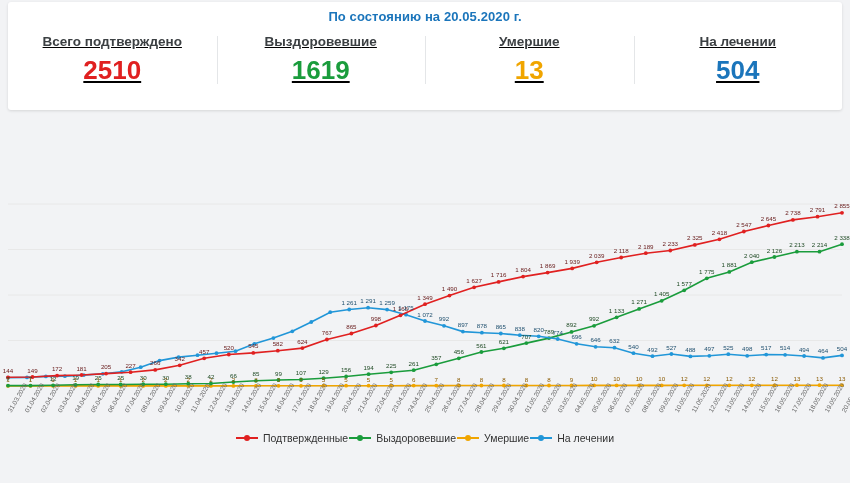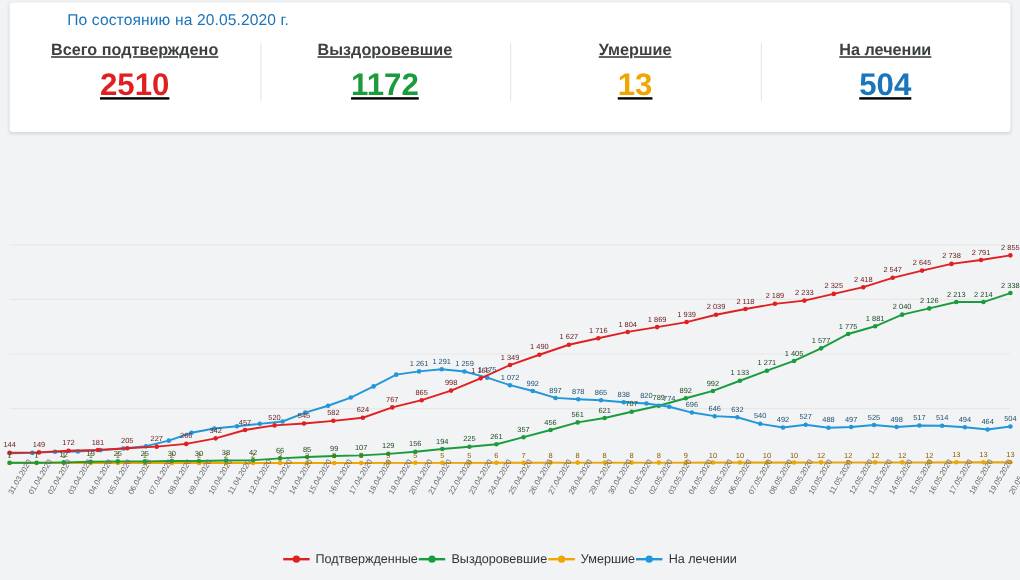--- a/index.html
+++ b/index.html
@@ -21,26 +21,26 @@
     position: absolute;
     left: 8px;
     top: 2px;
     width: 834px;
     height: 108px;
     background: #ffffff;
     border-radius: 3px;
     box-shadow: 0 1px 3px rgba(0,0,0,0.12);
   }
   .summary-date {
+    text-align: center;
     color: #1b75bb;
     font-size: 13px;
-    font-weight: normal;
+    font-weight: bold;
     padding-top: 7px;
     letter-spacing: 0.1px;
-    margin-left: 48px;
   }
   .summary-cols {
     display: flex;
     margin-top: 10px;
   }
   .summary-col {
     flex: 1 1 0;
     text-align: center;
     position: relative;
     text-decoration: underline;
@@ -119,21 +119,21 @@
     color: #666;
     transform-origin: left top;
     transform: rotate(-60deg);
     white-space: nowrap;
   }
 
   
   .legend {
     position: absolute;
     left: 0;
-    top: 460px;
+    top: 432px;
     width: 850px;
     display: flex;
     justify-content: center;
     gap: 1px;
     align-items: center;
   }
   .legend-item {
     display: flex;
     align-items: center;
     gap: 5px;
@@ -167,21 +167,21 @@
 
   <div class="summary-card">
     <div class="summary-date">По состоянию на 20.05.2020 г.</div>
     <div class="summary-cols">
       <div class="summary-col">
         <div class="summary-label">Всего подтверждено</div>
         <div class="summary-value v-confirmed">2510</div>
       </div>
       <div class="summary-col">
         <div class="summary-label">Выздоровевшие</div>
-        <div class="summary-value v-recovered">1172</div>
+        <div class="summary-value v-recovered">1619</div>
       </div>
       <div class="summary-col">
         <div class="summary-label">Умершие</div>
         <div class="summary-value v-deaths">13</div>
       </div>
       <div class="summary-col">
         <div class="summary-label">На лечении</div>
         <div class="summary-value v-active">504</div>
       </div>
     </div>

